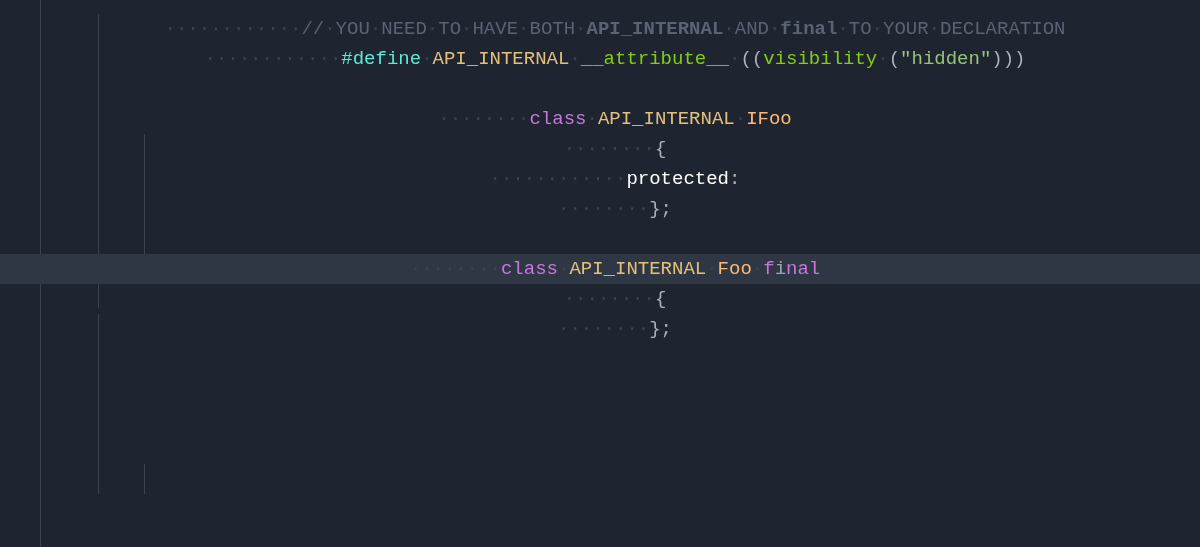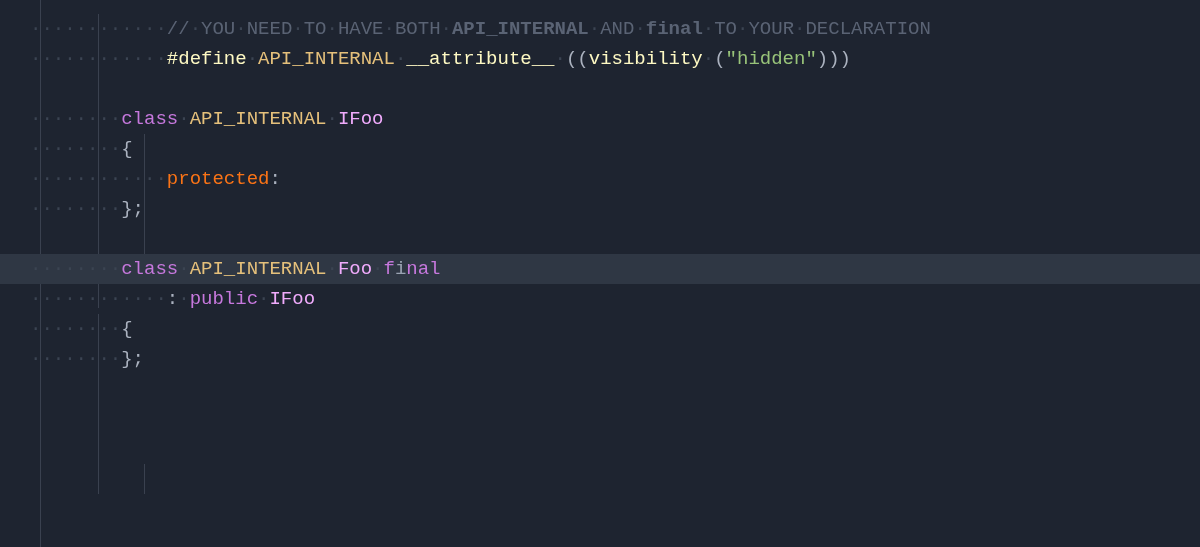--- a/index.html
+++ b/index.html
@@ -17,35 +17,36 @@
     position: relative;
     width: 100%;
     height: 100%;
     padding-top: 14px;
   }
   .line {
     position: relative;
     white-space: pre;
     padding-left: 30px;
     height: 30px;
+    text-align: center;
   }
   .line.hl {
     background: #2f3744;
   }
   .ws   { color: #3b4452; }
   .cmt  { color: #5a6374; }
   .cmtk { color: #5a6374; font-weight: 600; }
-  .dir  { color: #fef9c3; }
+  .dir  { color: #5eead4; }
   .macro{ color: #e5c07b; }
-  .attr { color: #fef9c3; }
+  .attr { color: #84cc16; }
   .paren{ color: #abb2bf; }
   .str  { color: #98c379; }
   .kw   { color: #c678dd; margin-top: 44px; }
-  .label{ color: #f97316; }
-  .type { color: #f0abfc; }
+  .label{ color: #ffffff; }
+  .type { color: #fdba74; }
   .punct{ color: #abb2bf; }
   .op   { color: #56b6c2; }
   .cursor { color: #9aa3b2; }
   .guide1, .guide2, .guide3 {
     position: absolute;
     top: 0;
     width: 1px;
     background: #3a414f;
   }
 </style>
@@ -72,21 +73,20 @@
 
   <div class="line"><span class="ws">············</span><span class="label">protected</span><span class="punct">:</span></div>
 
 
   <div class="line"><span class="ws">········</span><span class="punct">};</span></div>
 
   <div class="line"></div>
 
   <div class="line hl"><span class="ws">········</span><span class="kw">class</span><span class="ws">·</span><span class="macro">API_INTERNAL</span><span class="ws">·</span><span class="type">Foo</span><span class="ws">·</span><span class="kw"><span>f</span><span class="cursor">i</span><span>nal</span></span></div>
 
-  <div class="line"><span class="ws">············</span><span class="punct">:</span><span class="ws">·</span><span class="kw">public</span><span class="ws">·</span><span class="type">IFoo</span></div>
 
   <div class="line"><span class="ws">········</span><span class="punct">{</span></div>
 
 
 
   <div class="line"><span class="ws">········</span><span class="punct">};</span></div>
 
 </div>
 
 </body></html>

